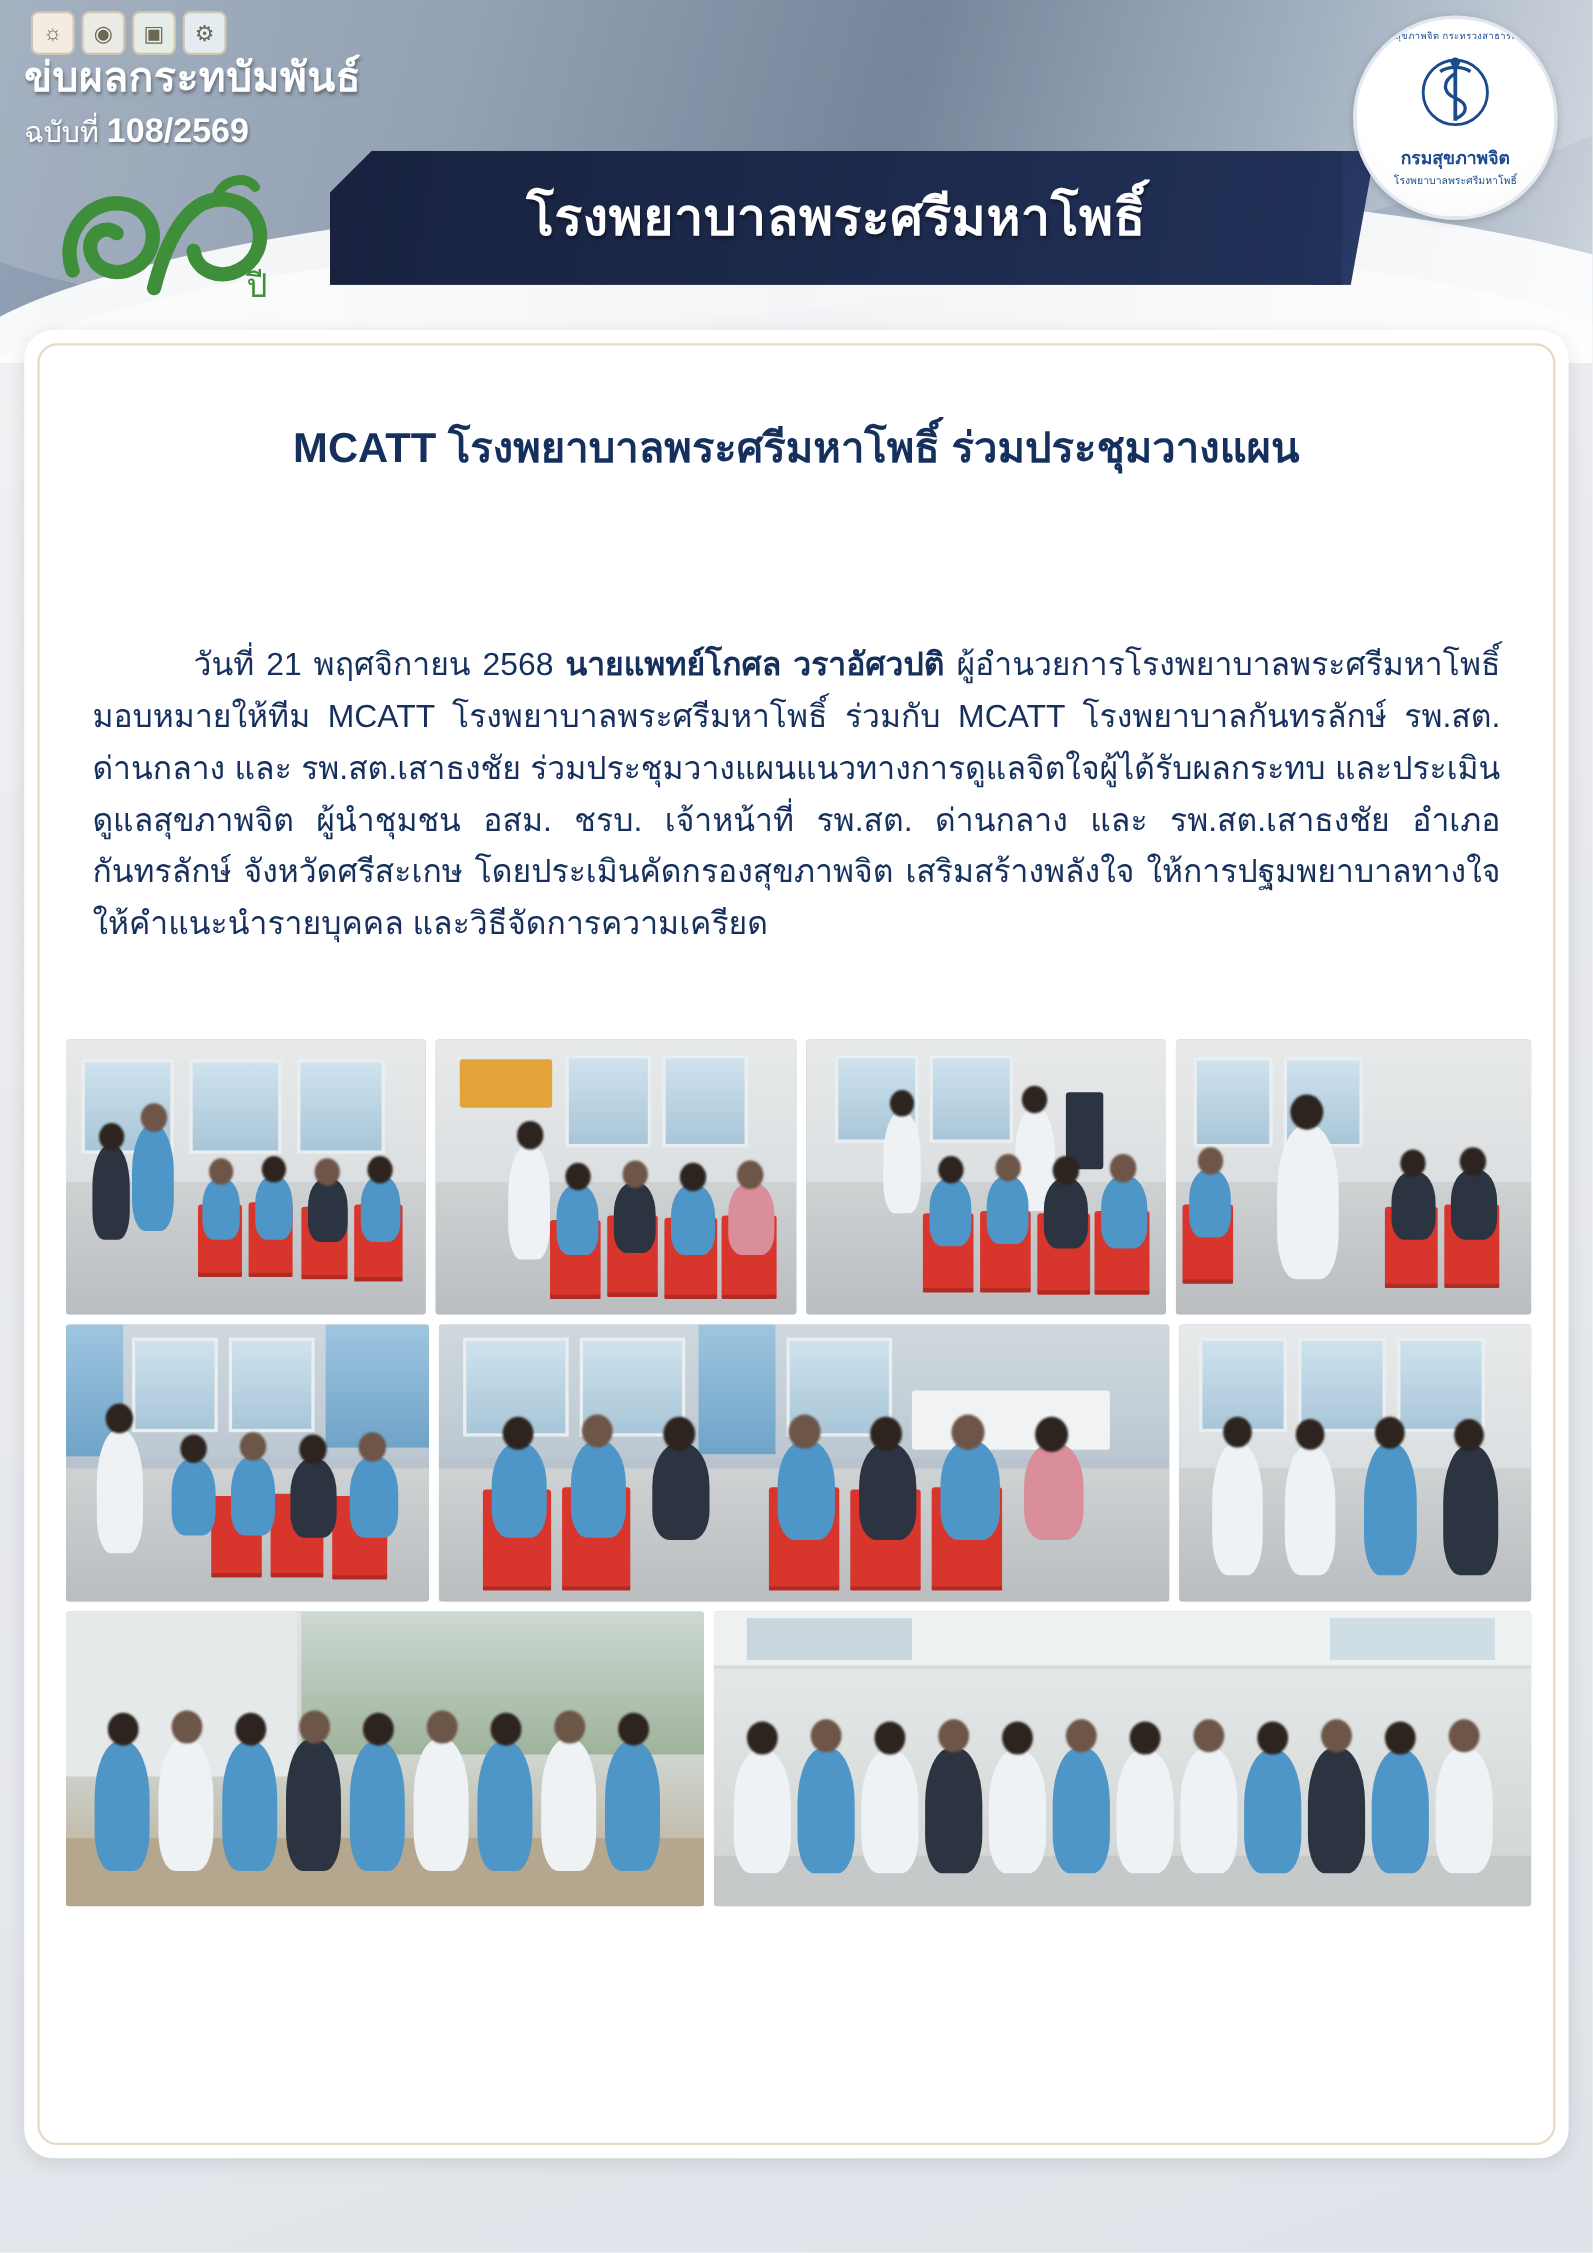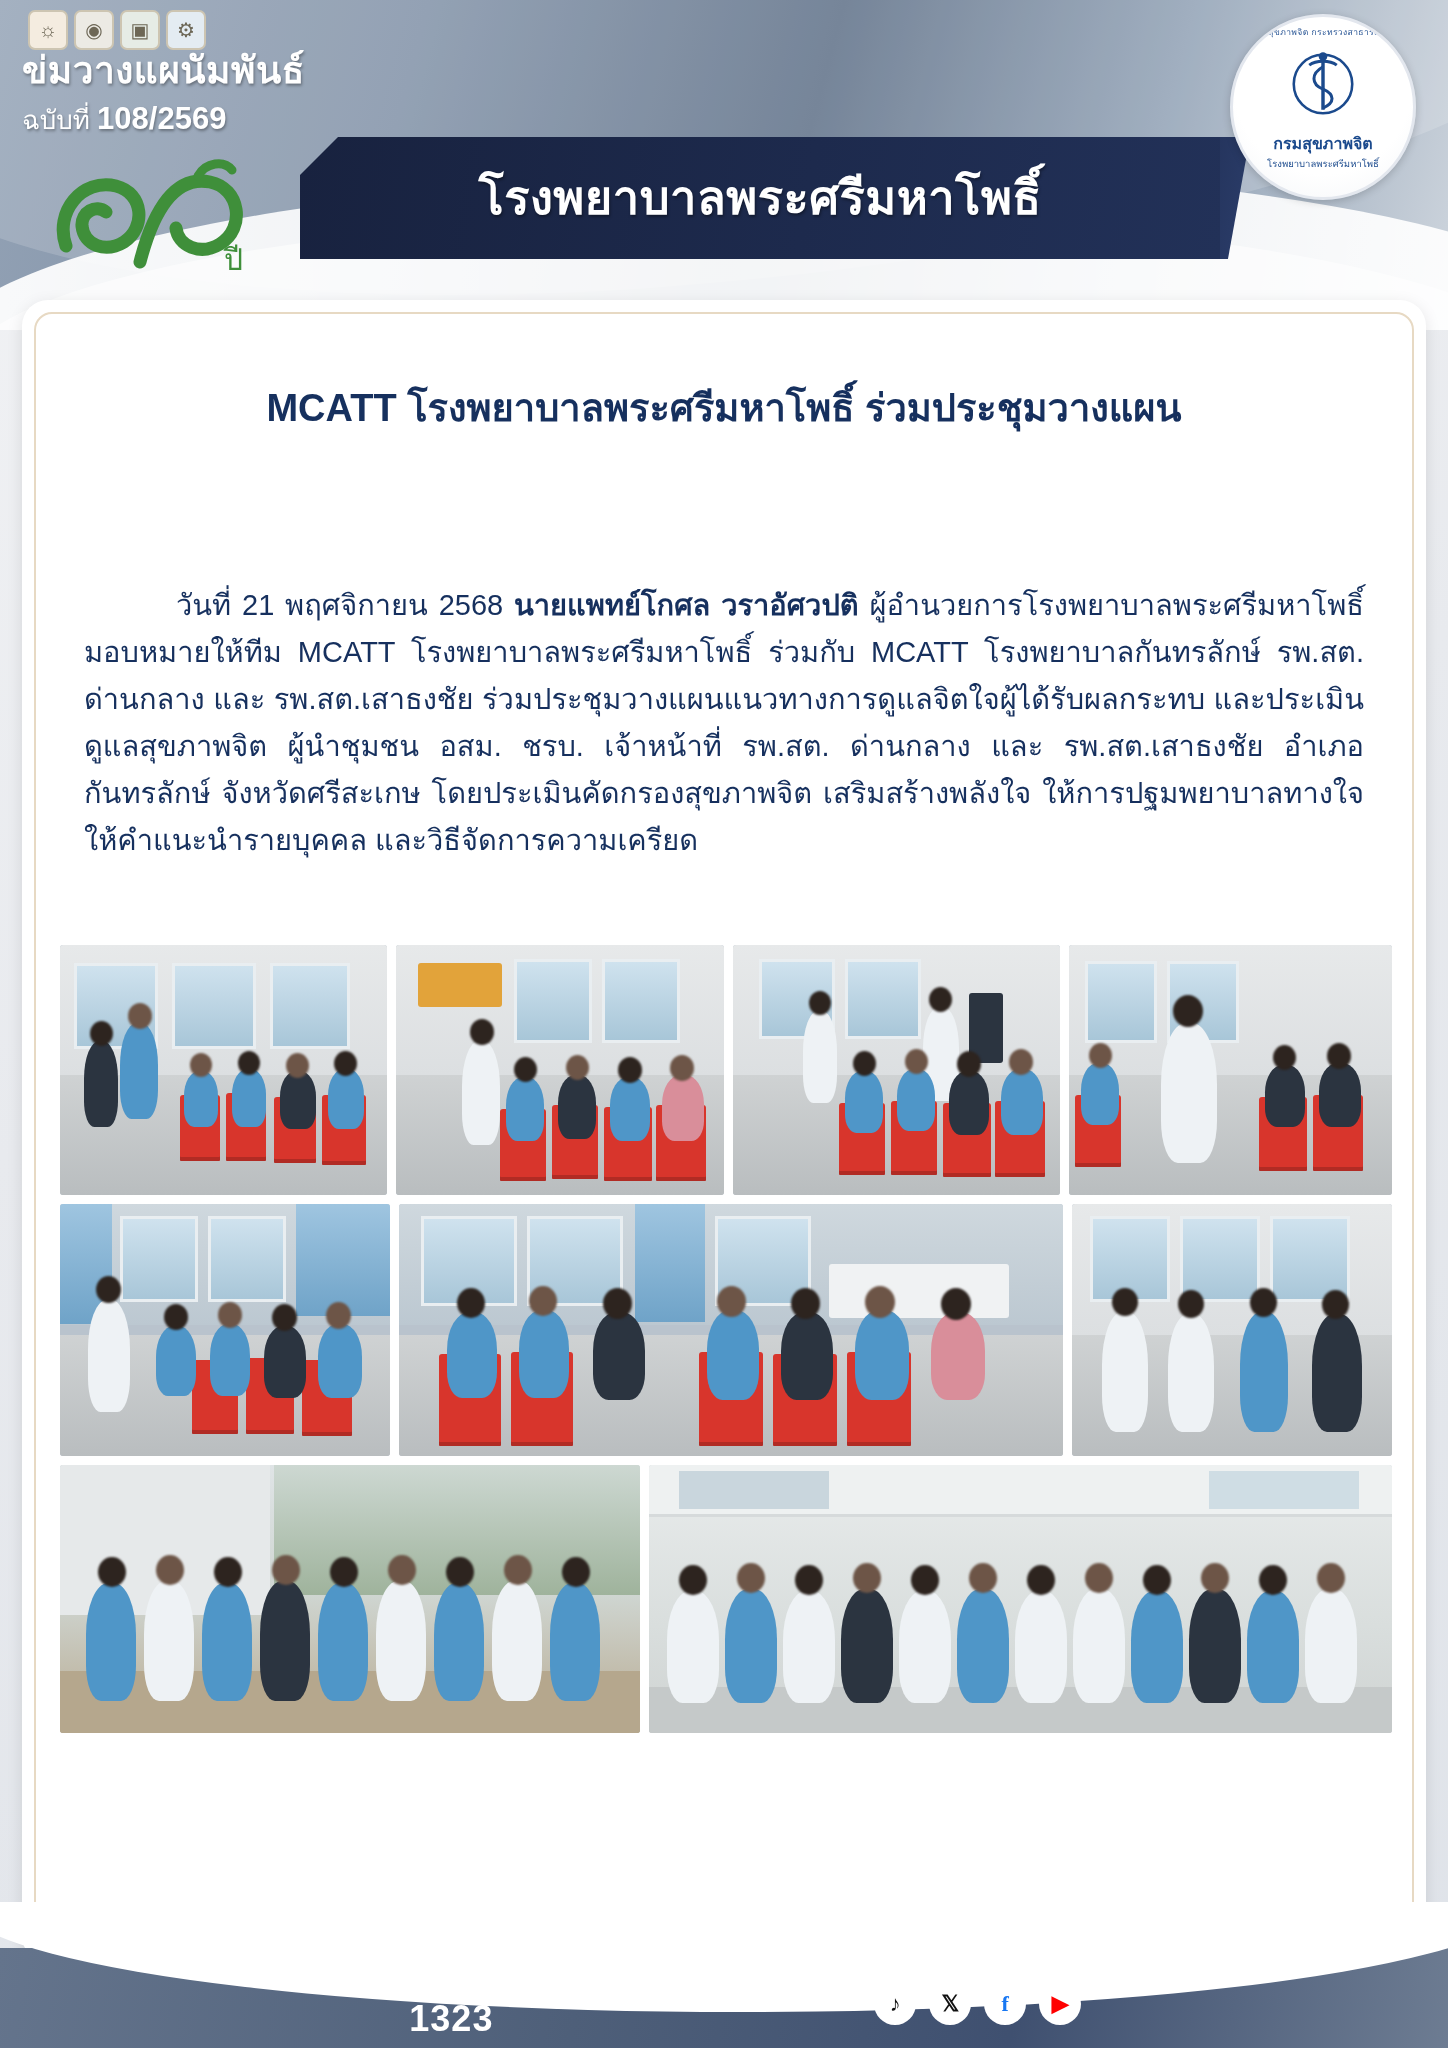--- a/index.html
+++ b/index.html
@@ -292,21 +292,21 @@
   </div>
 
   <div class="icon-strip">
     <div class="mini c1">☼</div>
     <div class="mini c2">◉</div>
     <div class="mini c3">▣</div>
     <div class="mini c4">⚙</div>
   </div>
 
   <div class="news-label">
-    <div class="l1">ข่มวางแผนัมพันธ์</div>
+    <div class="l1">ข่บผลกระทบัมพันธ์</div>
     <div class="l2">
       <span>ฉบับที่</span>
       <b>108/2569</b>
     </div>
   </div>
 
   <svg class="anniv" viewBox="0 0 220 150">
     <path d="M18,96 C6,62 34,28 68,36 C96,43 98,78 76,92 C58,103 36,96 34,76 C33,62 48,54 58,62" fill="none" stroke="#3f8f3a" stroke-width="13" stroke-linecap="round"></path>
     <path d="M92,112 C108,50 132,26 162,32 C192,38 198,78 172,94 C152,106 130,96 128,78" fill="none" stroke="#3f8f3a" stroke-width="13" stroke-linecap="round"></path>
     <path d="M150,26 C158,12 176,10 184,20" fill="none" stroke="#3f8f3a" stroke-width="9" stroke-linecap="round"></path>
@@ -579,30 +579,14 @@
             <div class="head" style="left:552px;top:98px;width:28px;height:30px"></div>
             <div class="head dark" style="left:610px;top:100px;width:28px;height:30px"></div>
             <div class="head" style="left:668px;top:98px;width:28px;height:30px"></div>
           </div>
         </div>
       </div>
 
     </div>
   </div>
 
-  <div class="footer">
-    <div class="footer-wave"></div>
-    <div class="footer-content">
-      <div class="hotline">
-        <div class="t1">สายด่วนสุขภาพจิต</div>
-        <div class="num">1323</div>
-      </div>
-      <div class="hosp-name">โรงพยาบาลพระศรีมหาโพธิ์</div>
-      <div class="socials">
-        <div class="soc tt">♪</div>
-        <div class="soc x">𝕏</div>
-        <div class="soc fb">f</div>
-        <div class="soc yt">▶</div>
-      </div>
-    </div>
-  </div>
 
 </div>
 
 </body></html>

